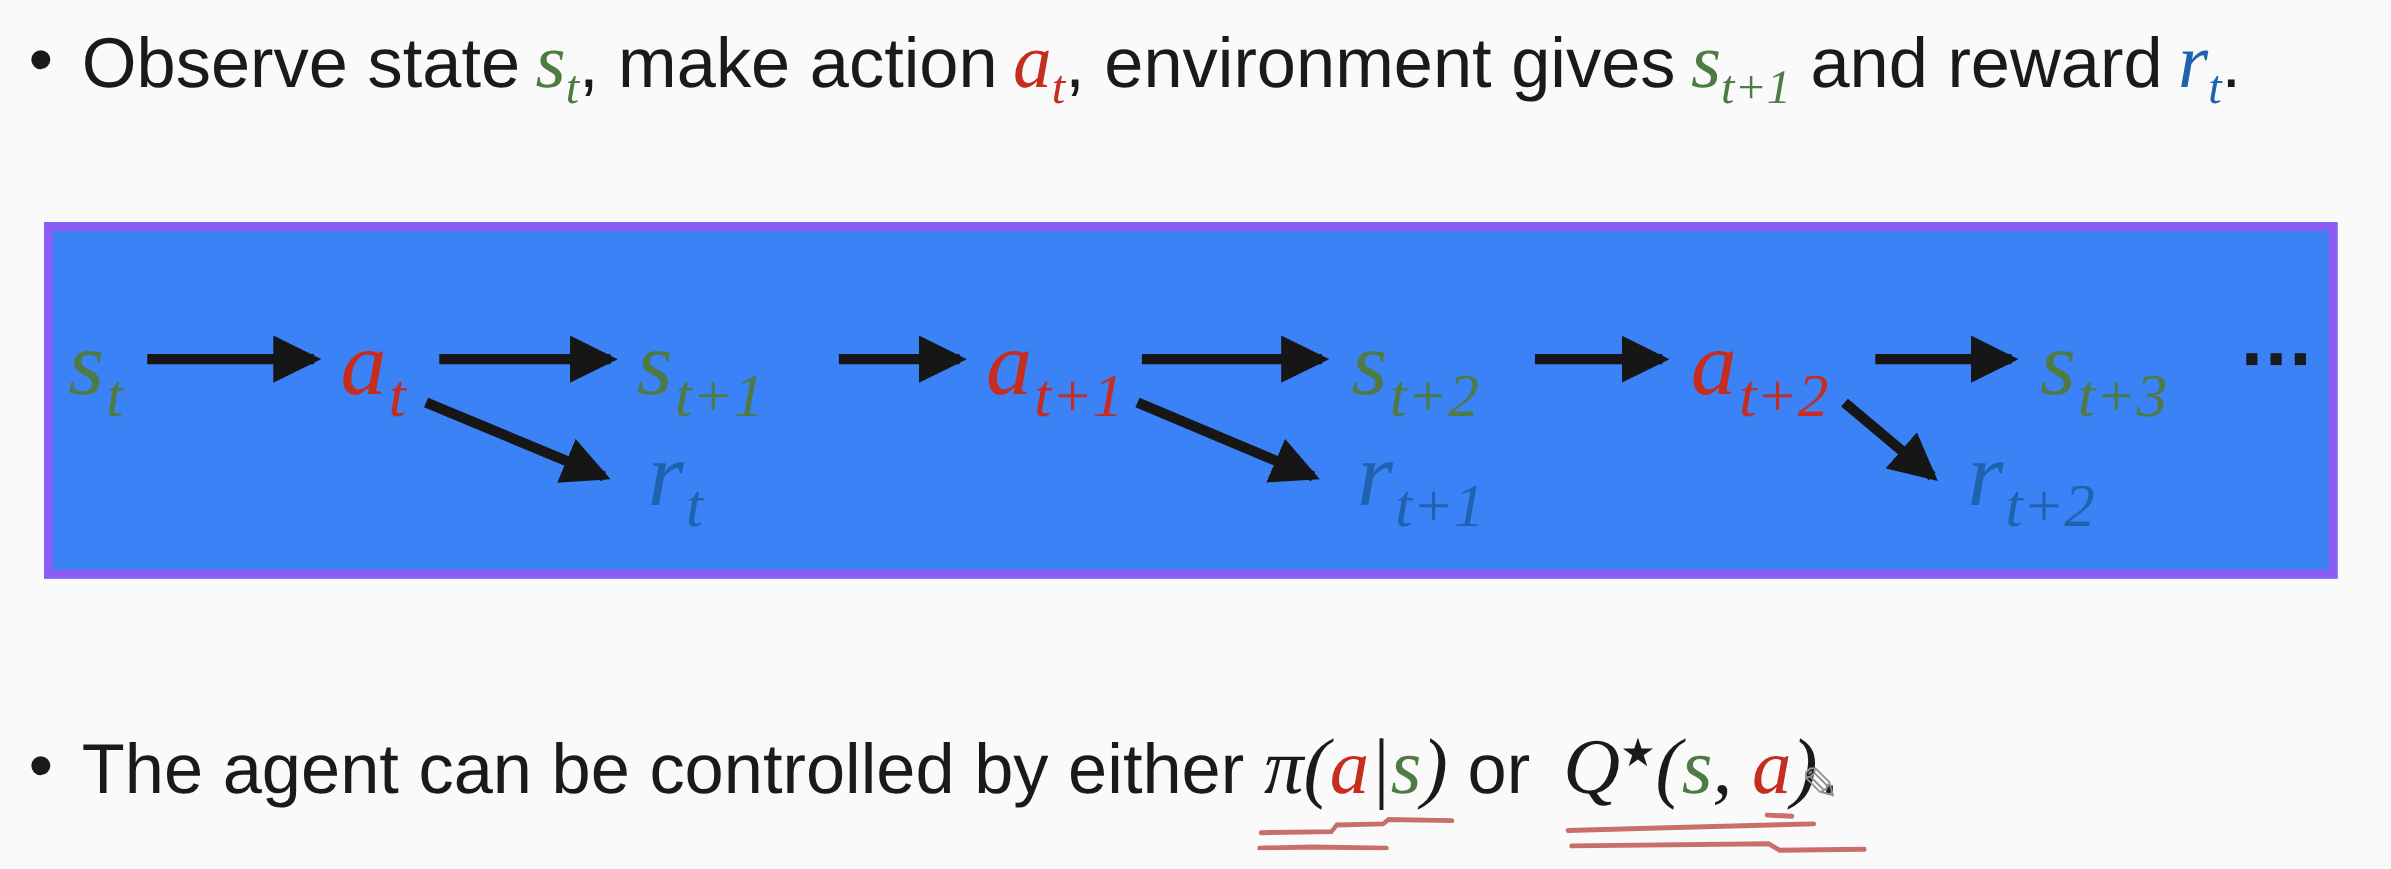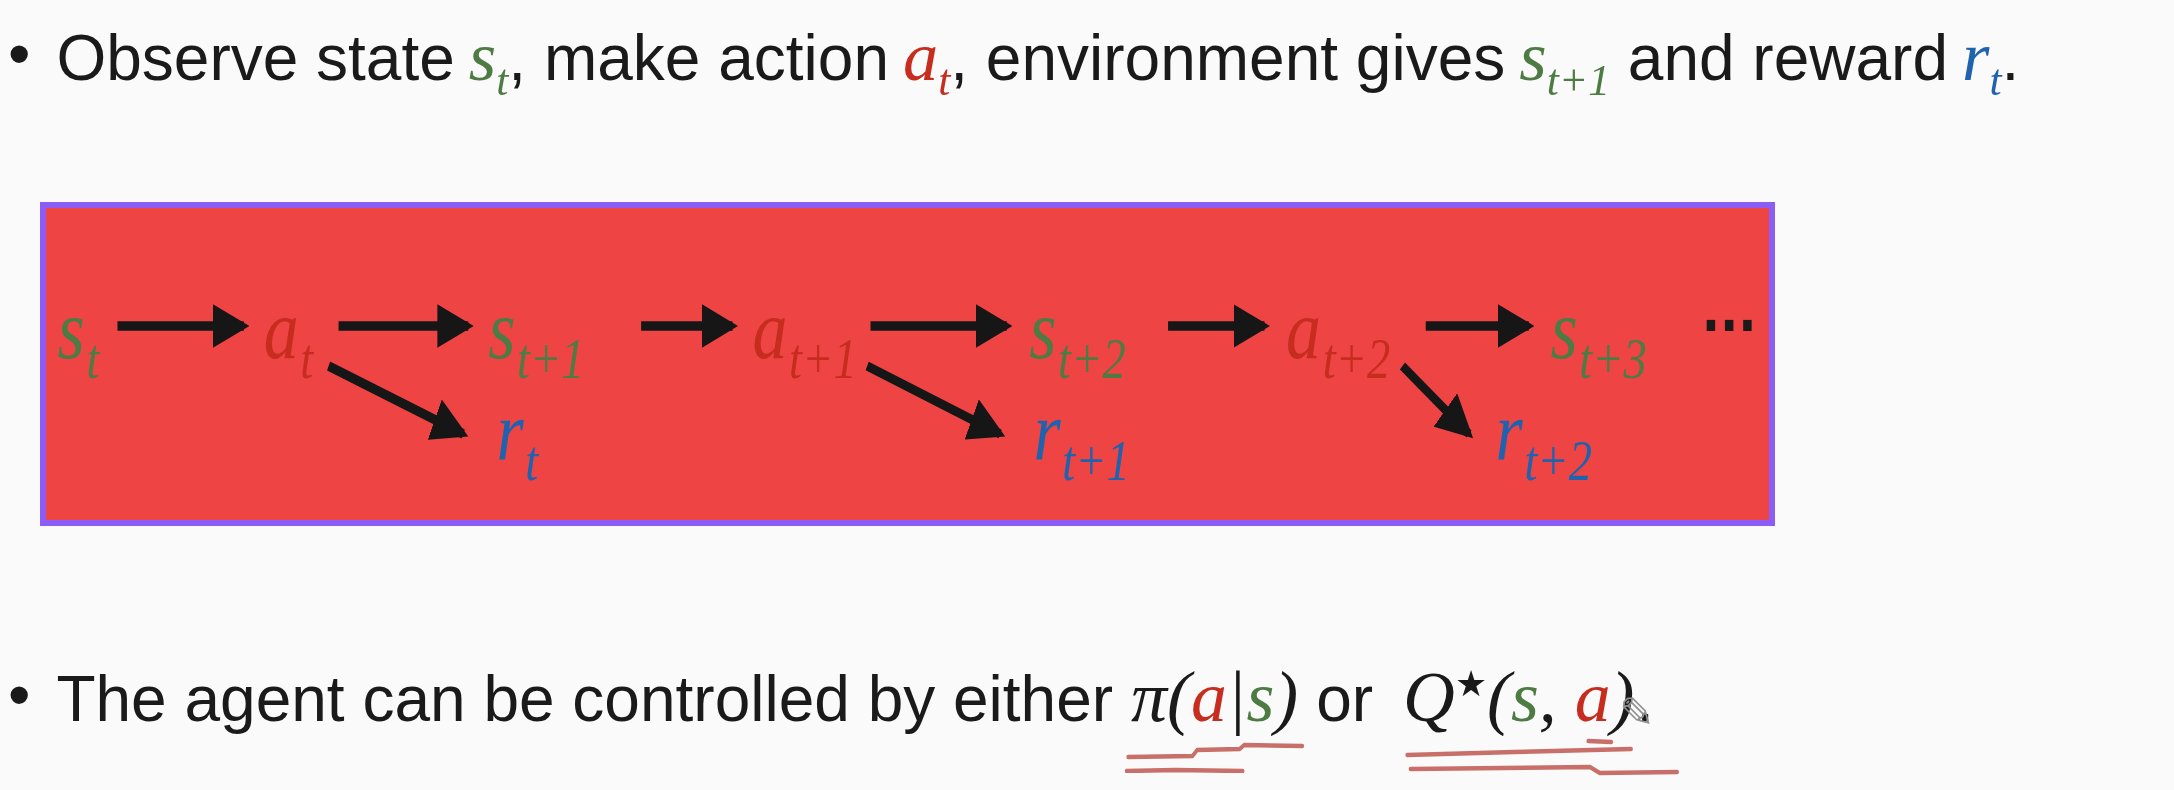--- a/index.html
+++ b/index.html
@@ -1,21 +1,21 @@
 <!DOCTYPE html>
 <html><head>
 <meta charset="utf-8">
 <style>
   html,body{margin:0;padding:0;}
   body{width:2174px;height:790px;background:#fafafa;overflow:hidden;
        font-family:"Liberation Sans",sans-serif;color:#1a1a1a;}
   .slide{position:relative;width:2174px;height:790px;}
 
   
-  .bullet{position:absolute;left:8px;font-size:64px;line-height:84px;white-space:nowrap;text-align:center;}
+  .bullet{position:absolute;left:26px;font-size:64px;line-height:84px;white-space:nowrap;text-align:center;}
   .b1{top:14px;}
   .b2{top:642px;}
   .dot{display:inline-block;margin-right:26px;transform:translateY(-4px);}
 
   
   .math{font-family:"Liberation Serif","DejaVu Serif",serif;font-style:italic;
         font-size:1.1em;margin-left:14px;}
   .math sub{font-size:0.62em;line-height:0;}
   .c-state{color:#4e7b43;}
   .c-action{color:#c62d1f;}
@@ -29,22 +29,22 @@
   .f-q{margin-left:30px;margin-right:2px;}
   .formula .sup{font-style:normal;font-size:0.5em;vertical-align:super;}
   .anno{position:absolute;pointer-events:none;}
   .f-pi .anno{left:-6px;bottom:-34px;width:108%;height:32px;}
   .f-q .anno{left:-4px;bottom:-38px;width:121%;height:40px;}
   .anno polyline{fill:none;stroke:#c96f6a;stroke-width:4.5;stroke-linecap:round;}
   .pencil{position:absolute;right:-20px;bottom:-16px;font-size:42px;color:#909090;
           font-style:normal;font-family:"DejaVu Sans",sans-serif;}
 
   
-  .mdp-box{position:absolute;left:40px;top:202px;width:1735px;height:324px;
-           border:6px solid #8b5cf6;background:#ef4444;box-sizing:border-box;}
+  .mdp-box{position:absolute;left:40px;top:202px;width:2085px;height:324px;
+           border:8px solid #8b5cf6;background:#3b82f6;box-sizing:border-box;}
   .mdp-box svg{display:block;width:100%;height:100%;}
   svg text.node{font-family:"Liberation Serif","DejaVu Serif",serif;
                 font-style:italic;font-size:84px;}
   svg text.node .sub{font-size:56px;}
   svg text.dots{font-family:"DejaVu Sans",sans-serif;font-style:normal;
                 font-size:58px;font-weight:bold;fill:#1a1a1a;}
   svg .arrow{stroke:#161616;stroke-width:9.5;fill:none;}
 </style>
 </head>
 <body>

